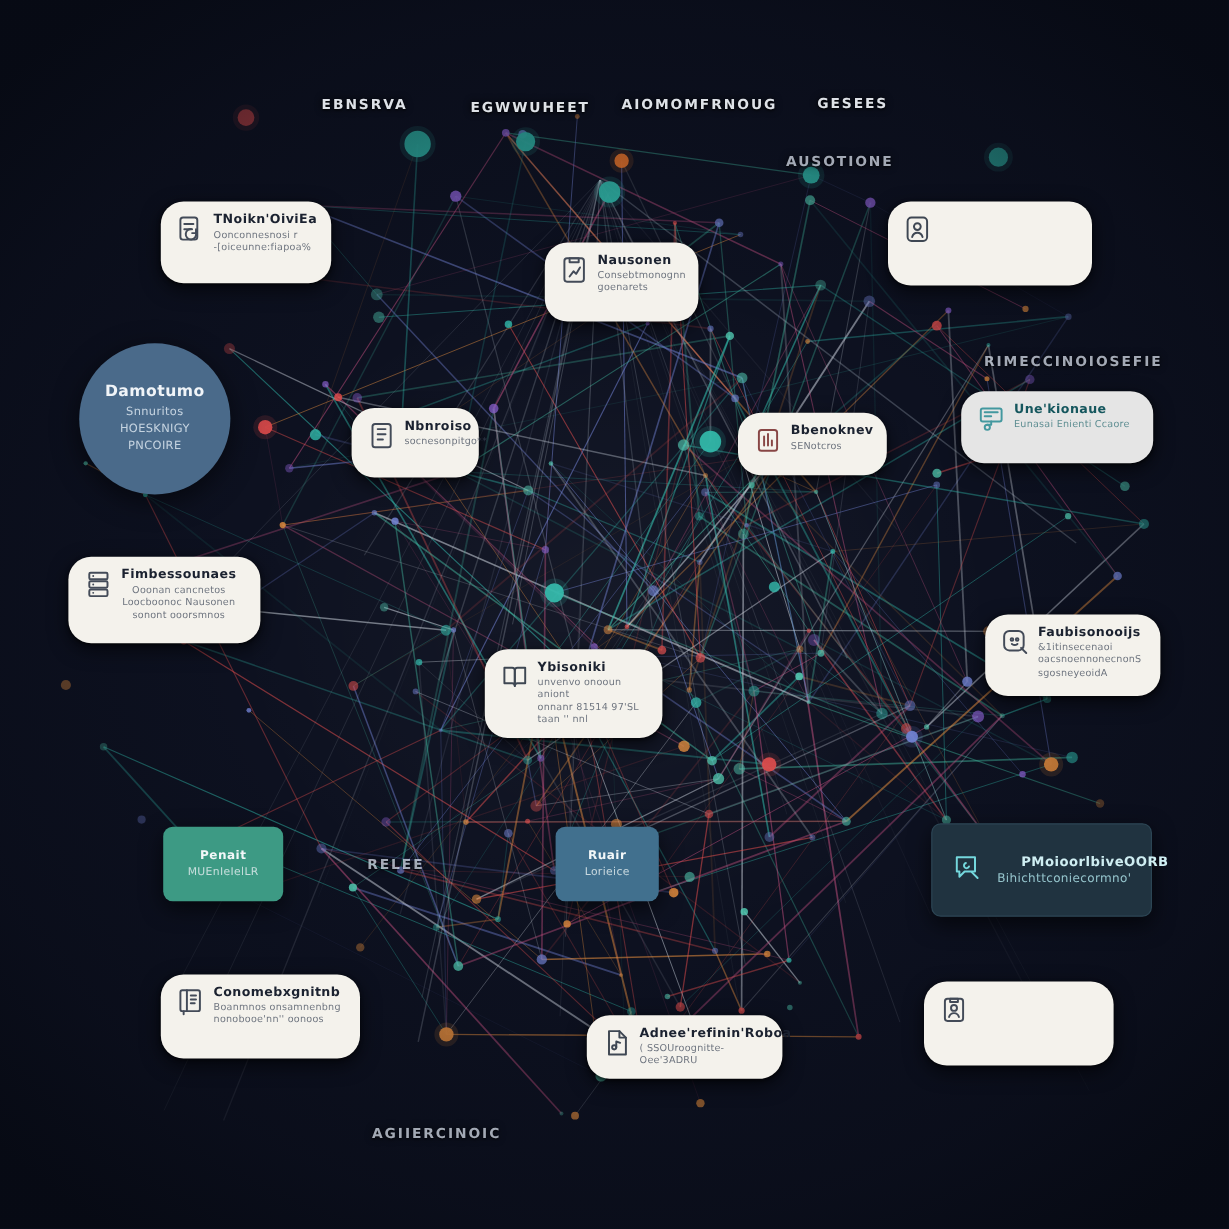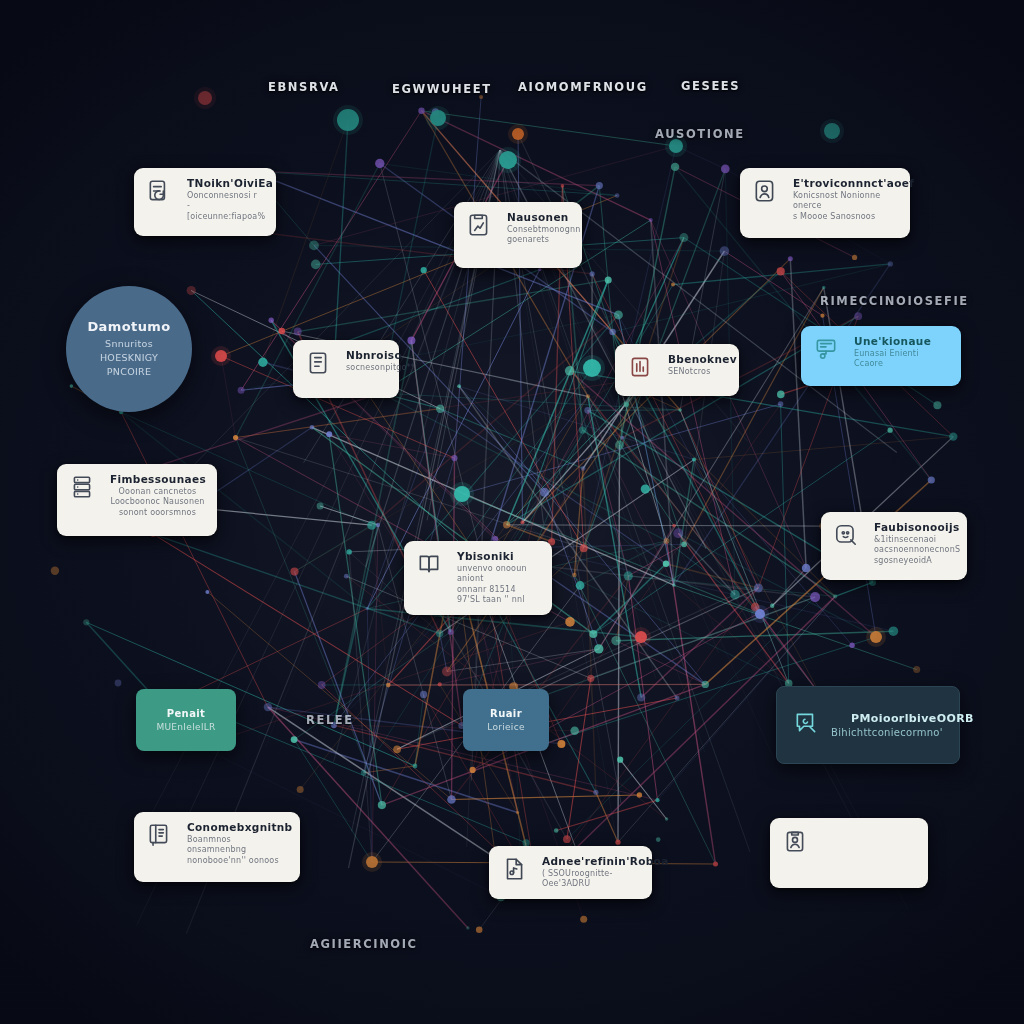--- a/index.html
+++ b/index.html
@@ -14,26 +14,26 @@
        rgba(8,11,22,0.55) 80%, rgba(6,9,18,0.85) 100%);}
 
   
   .netlabel{position:absolute;color:#eef2f7;font-size:11.5px;
      letter-spacing:1.6px;font-weight:700;white-space:nowrap;
      text-shadow:0 0 7px rgba(0,0,0,0.95),0 1px 2px #000;
      opacity:.93;}
   .netlabel.dim{opacity:.75;color:#d6dde8;}
 
   
-  .card{position:absolute;display:flex;align-items:flex-start;gap:15px;
-     border-radius:9px;padding:9px 12px;
+  .card{position:absolute;display:flex;align-items:flex-start;gap:6px;
+     border-radius:19px;padding:9px 12px;
      box-shadow:0 5px 16px rgba(0,0,0,.62),0 1px 3px rgba(0,0,0,.5);
      box-sizing:border-box;}
   .card.light{background:#f4f2ec;}
-  .card.cyanlight{background:#7dd3fc;}
+  .card.cyanlight{background:#e5e5e5;}
   .card .ico{flex:0 0 auto;width:26px;height:26px;opacity:.88;margin-top:1px;}
   .card .txt{display:flex;flex-direction:column;gap:2px;min-width:0;}
   .card .t{font-size:10.5px;font-weight:700;line-height:1.15;
      letter-spacing:.35px;white-space:nowrap;}
   .card .s{font-size:8px;line-height:1.3;letter-spacing:.2px;opacity:.72;}
   .card.light .t{color:#1b2230;} .card.light .s{color:#3b4556;}
   .card.cyanlight .t{color:#16575e;} .card.cyanlight .s{color:#2a6c72;}
 
   
   .solid{position:absolute;border-radius:8px;display:flex;
@@ -626,25 +626,20 @@
           <span class="s" style="white-space: pre-line;">Consebtmonognn
 goenarets</span>
         </span>
       </div>
       <div class="card light" style="left: 740px; top: 168px; width: 170px; min-height: 70px;">
         <span class="ico"><svg viewBox="0 0 24 24" fill="none" stroke="#26303e" stroke-width="1.5" stroke-linecap="round" stroke-linejoin="round" width="26" height="26">
             <rect x="4" y="3" width="15" height="18" rx="3"></rect>
             <circle cx="11.5" cy="10" r="2.6"></circle>
             <path d="M7.5 18c.6-2.2 2.2-3.3 4-3.3s3.4 1.1 4 3.3"></path>
           </svg></span>
-        <span class="txt">
-          <span class="t" style="white-space: pre-line;">E'troviconnnct'aoef</span>
-          <span class="s" style="white-space: pre-line;">Konicsnost Nonionne onerce
-s  Moooe Sanosnoos</span>
-        </span>
       </div>
       <div class="card light" style="left: 293px; top: 340px; width: 106px; min-height: 58px;">
         <span class="ico"><svg viewBox="0 0 24 24" fill="none" stroke="#2b3444" stroke-width="1.5" stroke-linecap="round" stroke-linejoin="round" width="26" height="26">
             <rect x="5" y="3" width="14" height="18" rx="2"></rect>
             <path d="M9 7h6M9 11h6M9 15h4"></path>
           </svg></span>
         <span class="txt">
           <span class="t" style="white-space: pre-line;">Nbnroiso</span>
           <span class="s" style="white-space: pre-line;">socnesonpitgo**</span>
         </span>

